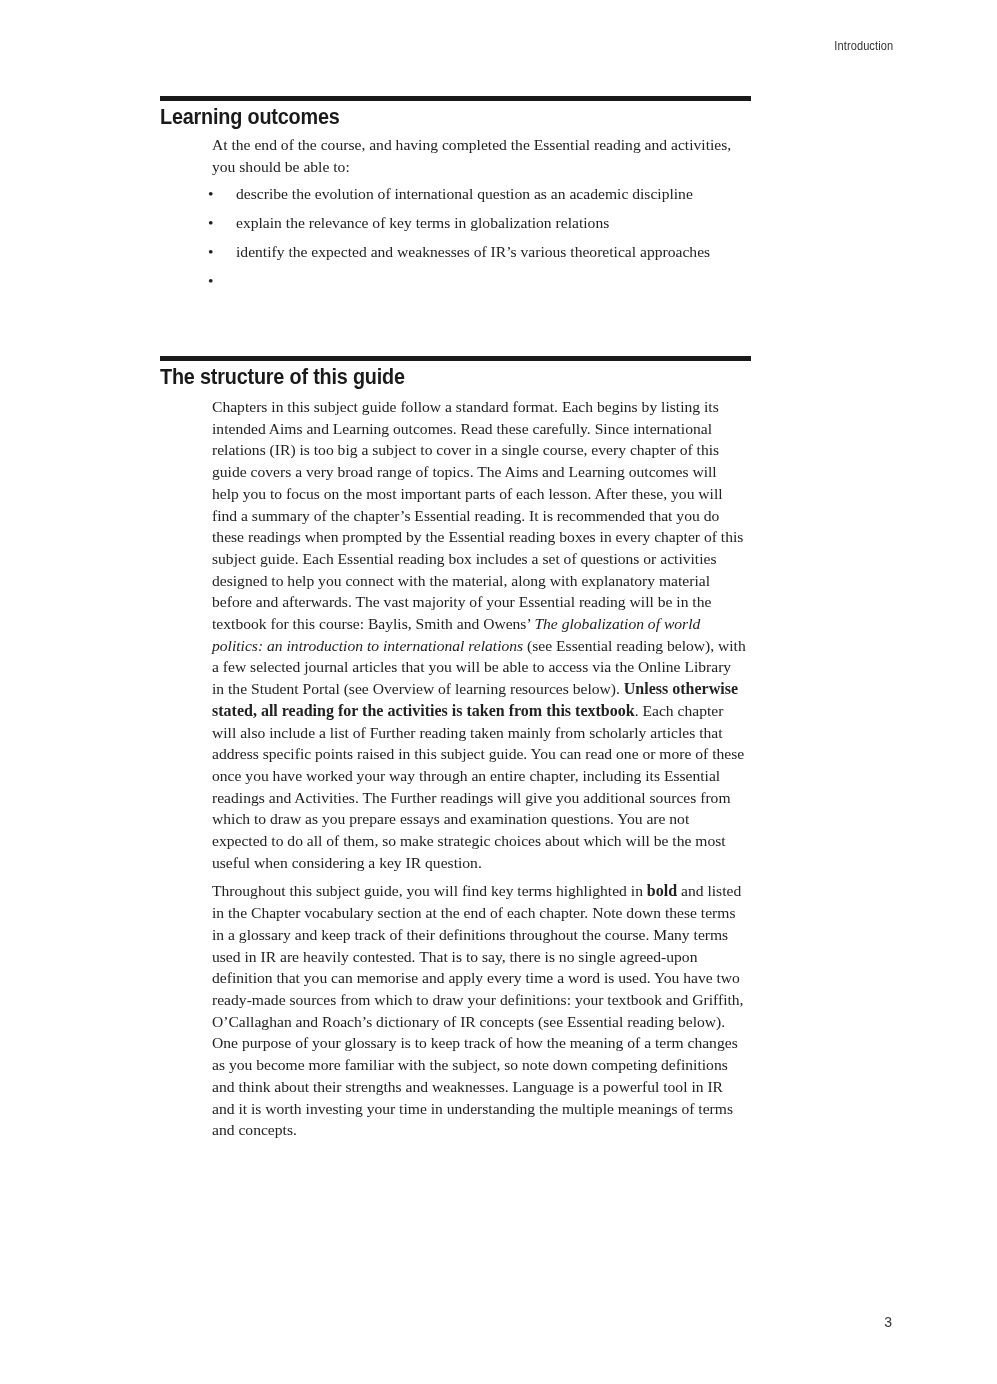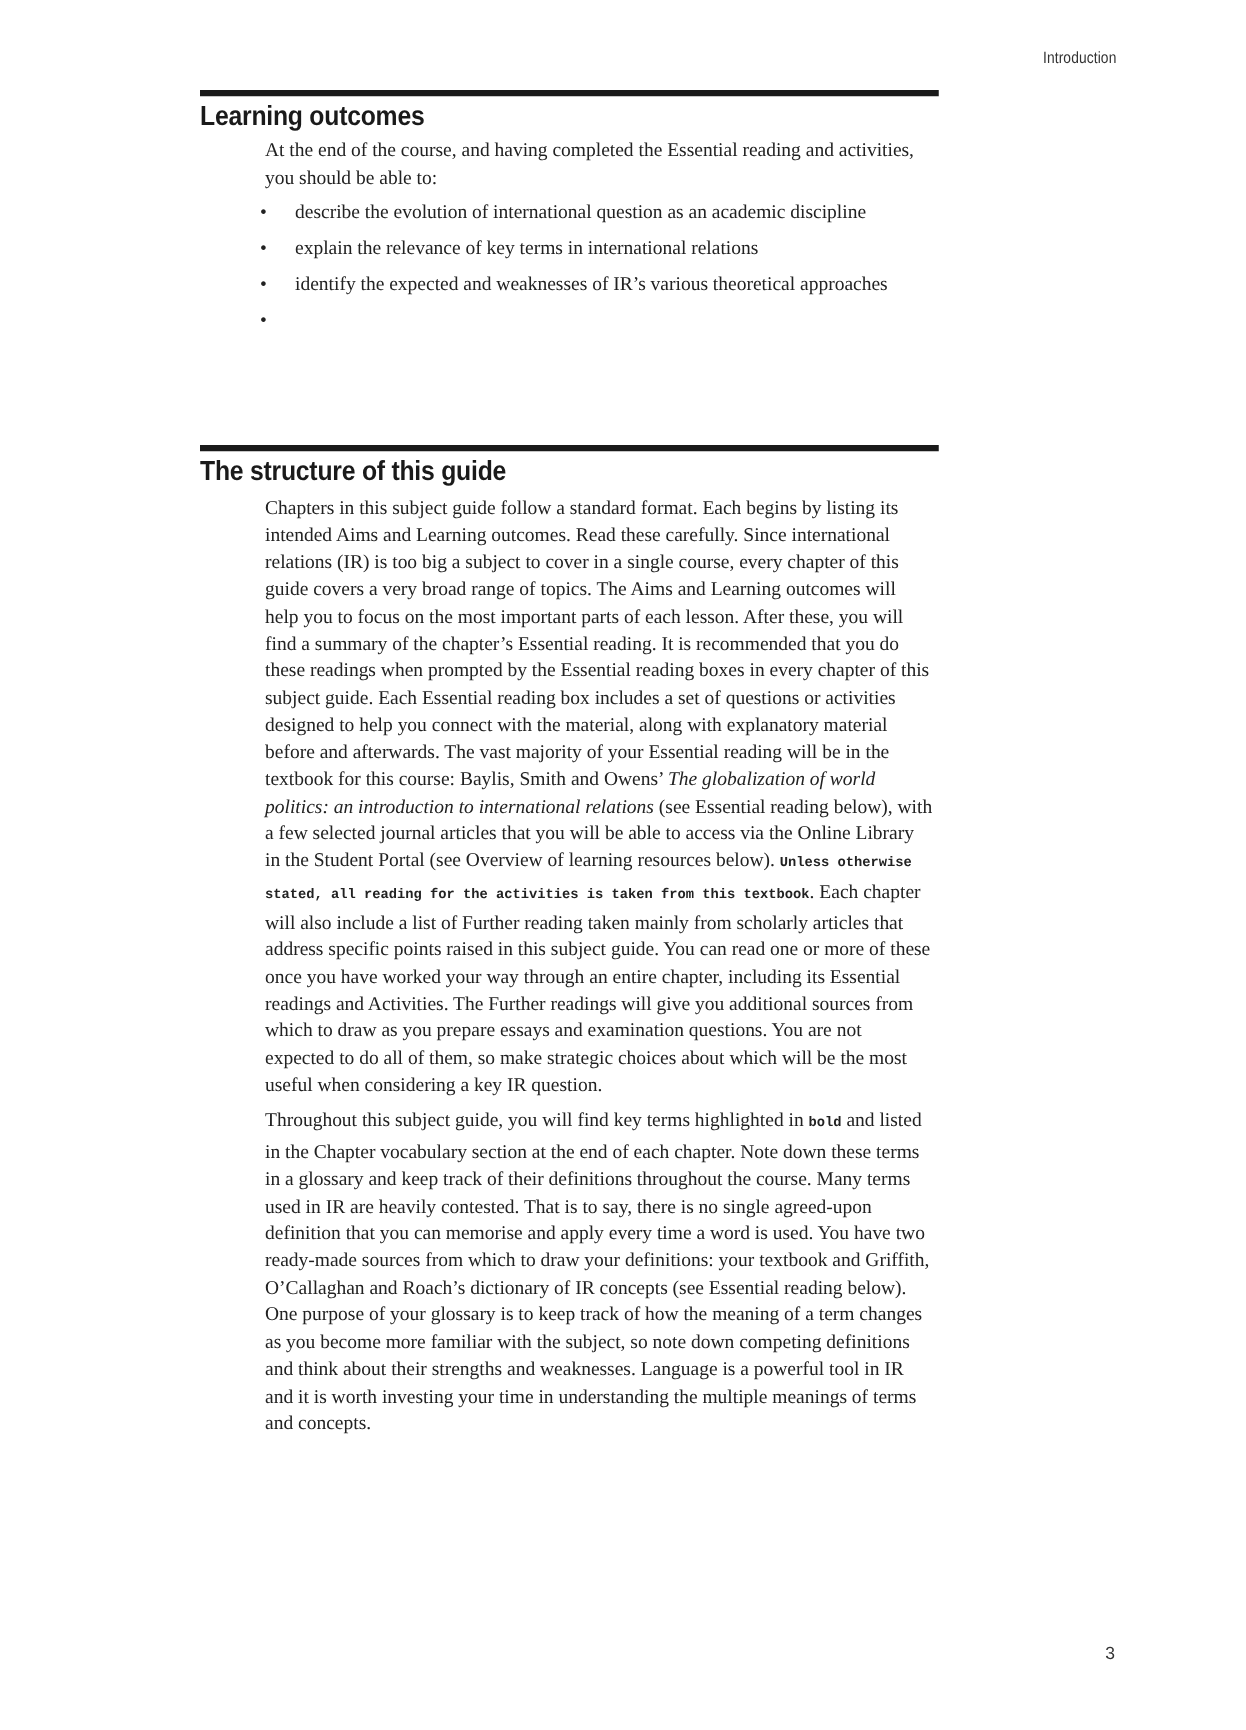--- a/index.html
+++ b/index.html
@@ -63,49 +63,49 @@
     .bullet-list li {
       position: relative;
       padding-left: 28px;
       margin-bottom: 7px;
     }
     .bullet-list li .bullet {
       position: absolute;
       left: 0;
       top: 0;
     }
-    .b { font-weight: bold; font-family: Liberation Mono, monospace; font-size: 11px; }
+    .b { font-weight: bold; font-family: Liberation Serif, serif; font-size: 16px; }
     .i { font-style: italic; }
     .page-number {
       position: absolute;
       top: 1314px;
       right: 105px;
       font-family: "Liberation Sans", sans-serif;
       font-size: 14px;
       color: #333;
     }
   </style>
 </head>
 <body>
 
 <div class="running-header">Introduction</div>
 
-<section class="section" style="top: 72px;">
+<section class="section" style="top: 96px;">
   <div class="rule"></div>
   <h2 class="section-title">Learning outcomes</h2>
   <div class="body-text" style="margin-top: 4px;">
     <p>At the end of the course, and having completed the Essential reading and activities, you should be able to:</p>
     <ul class="bullet-list">
       <li>
         <span class="bullet">•</span>
         <span>describe the evolution of international question as an academic discipline</span>
       </li>
       <li>
         <span class="bullet">•</span>
-        <span>explain the relevance of key terms in international relations</span>
+        <span>explain the relevance of key terms in globalization relations</span>
       </li>
       <li>
         <span class="bullet">•</span>
         <span>identify the expected and weaknesses of IR’s various theoretical approaches</span>
       </li>
       <li>
         <span class="bullet">•</span>
       </li>
     </ul>
   </div>

